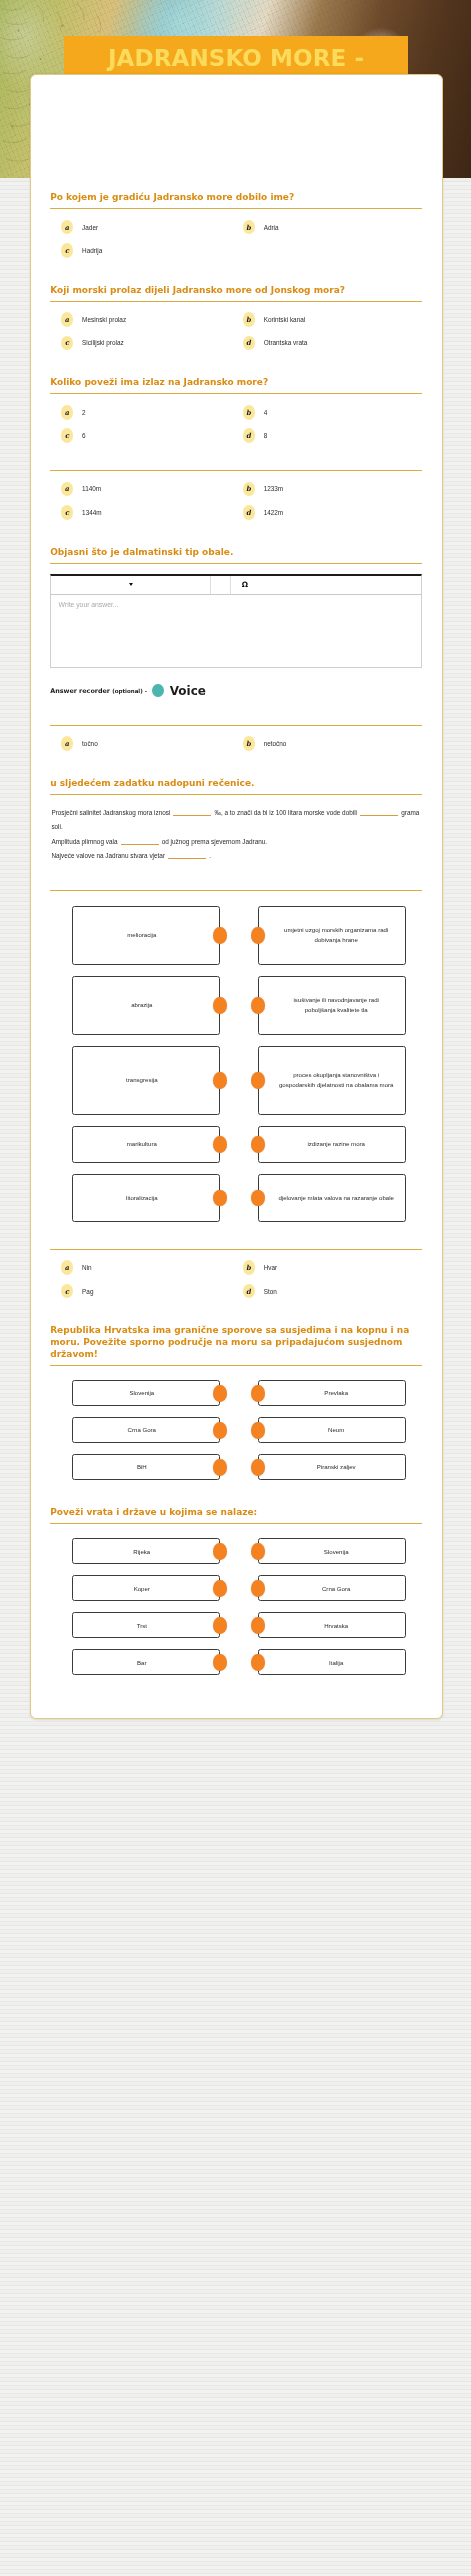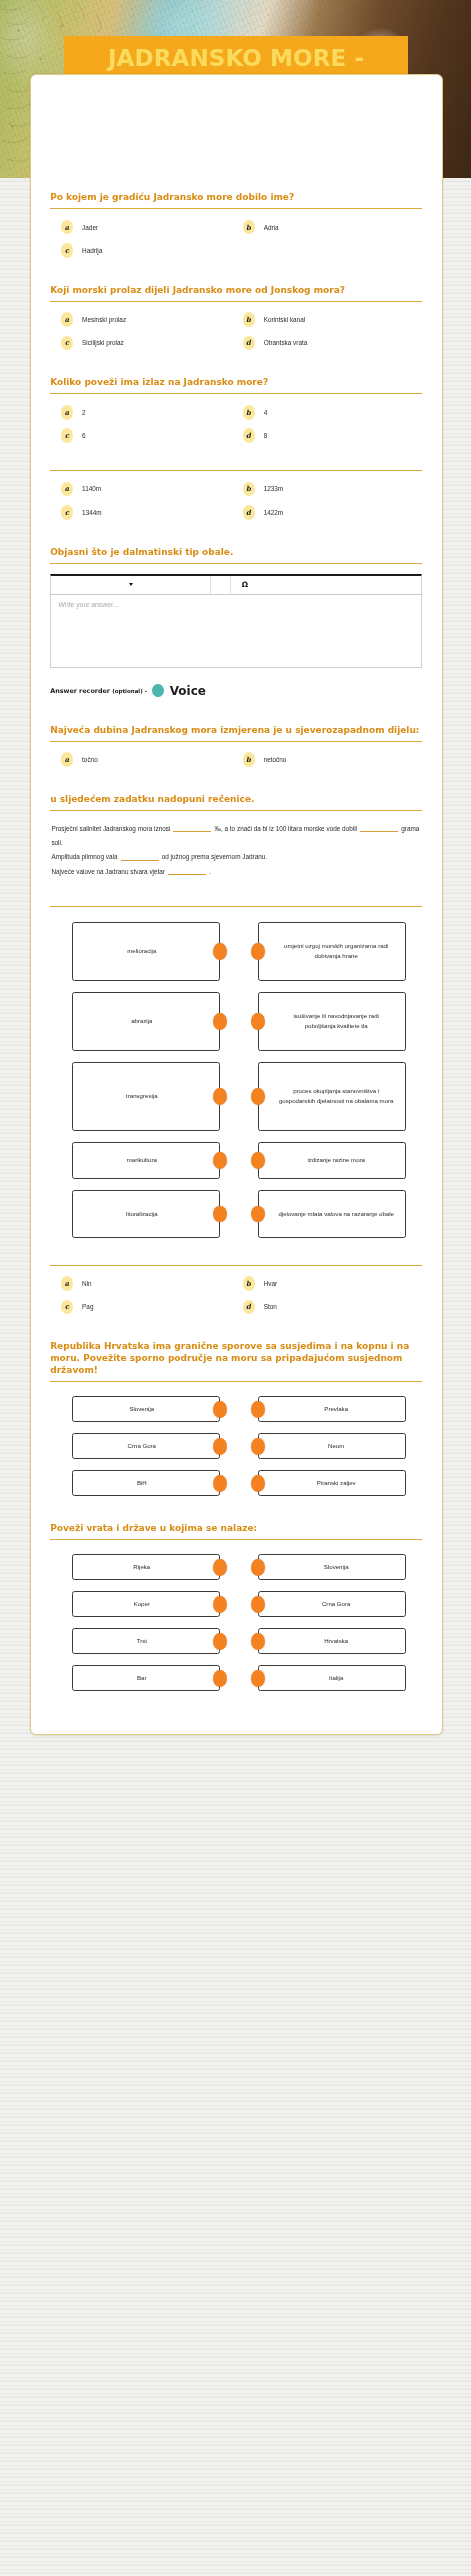--- a/index.html
+++ b/index.html
@@ -413,21 +413,20 @@
             <div class="editor-placeholder">Write your answer...</div>
           </div>
         </div>
         <div class="recorder-row">
           <div class="recorder-label"><span>Answer recorder</span> <span class="opt-note">(optional) -</span></div>
           <div class="mic-dot"></div>
           <div class="recorder-voice">Voice</div>
         </div>
       </div>
       <div class="q-block">
-        <div class="q-title">Najveća dubina Jadranskog mora izmjerena je u sjeverozapadnom dijelu:</div>
         <div class="q-rule"></div>
         <div class="opts">
           <div class="opt">
             <div class="badge">a</div>
             <div class="opt-label">točno</div>
           </div>
           <div class="opt">
             <div class="badge">b</div>
             <div class="opt-label">netočno</div>
           </div>

